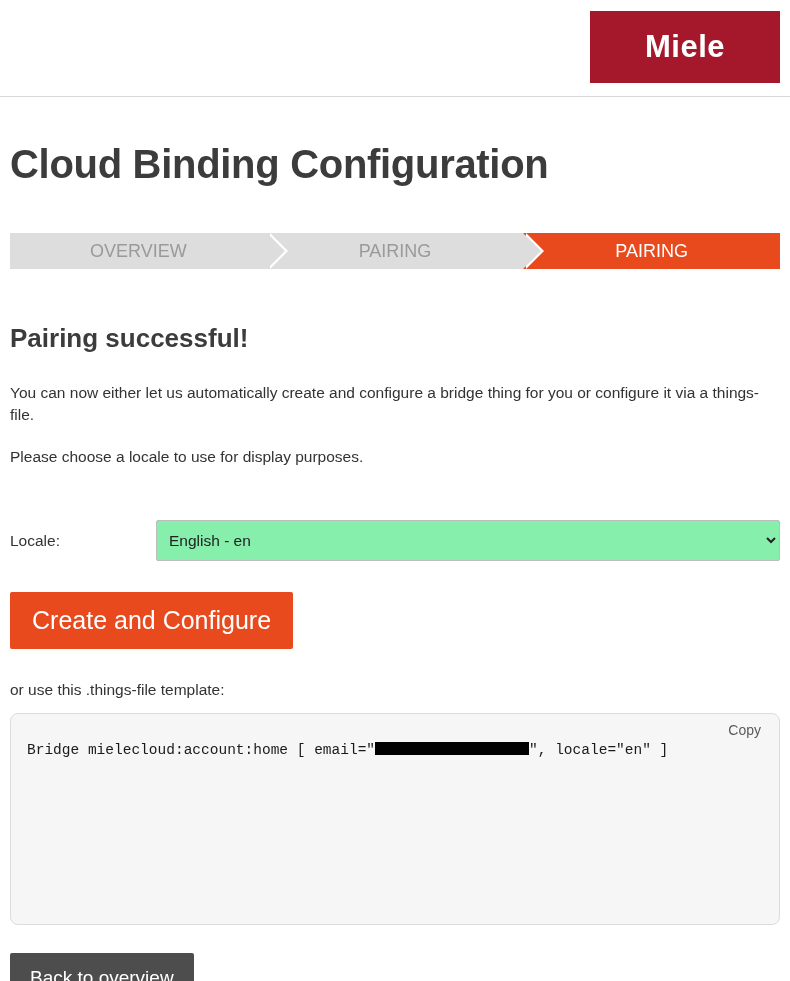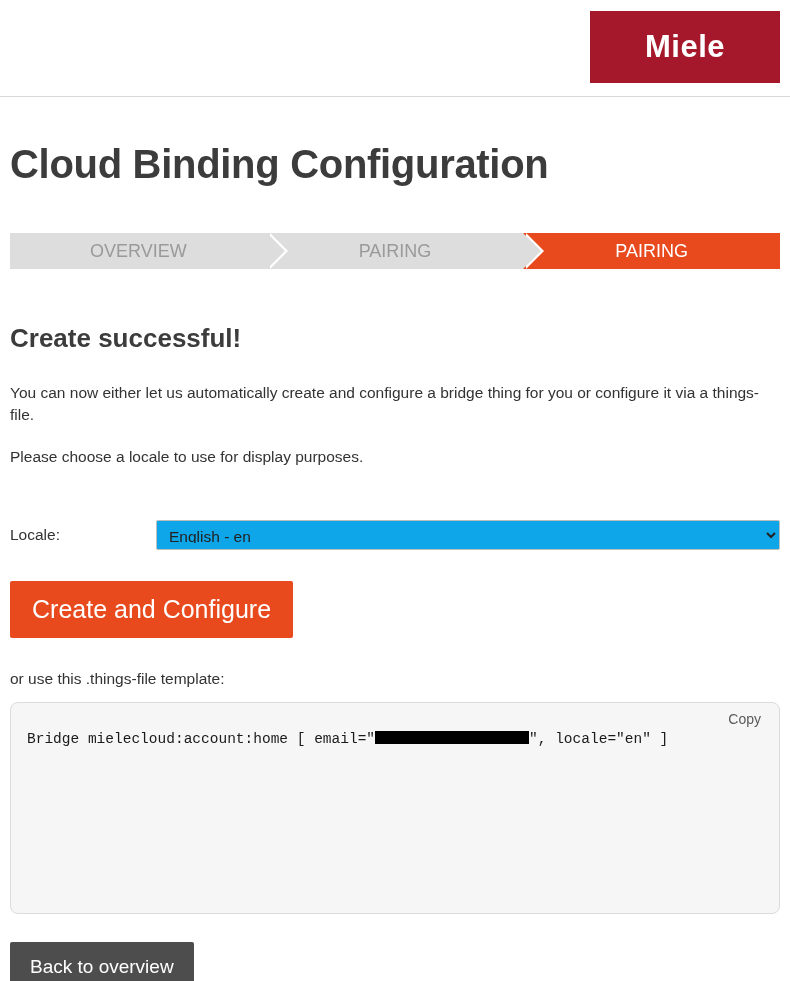--- a/index.html
+++ b/index.html
@@ -172,27 +172,27 @@
     display: flex;
     align-items: center;
   }
   .locale-label {
     width: 146px;
     font-size: 15.5px;
     color: #333333;
   }
   .locale-select {
     flex: 1 1 auto;
-    height: 30px;
+    height: 41px;
     font-size: 15.5px;
     font-family: "Liberation Sans", sans-serif;
     color: #222222;
     padding: 6px 8px;
     border: 1px solid #bdbdbd;
-    background: #0ea5e9;
+    background: #86efac;
     border-radius: 2px;
   }
 
   .btn {
     font-family: "Liberation Sans", sans-serif;
     border: none;
     cursor: pointer;
     border-radius: 2px;
   }
   .btn-primary {
@@ -277,21 +277,21 @@
       <span class="step-label">PAIRING</span>
       <span class="arrow-outline"></span>
       <span class="arrow"></span>
     </div>
     <div class="step active">
       <span class="step-label">PAIRING</span>
     </div>
   </div>
 
   <div class="content">
-    <h2 class="section-title">Create successful!</h2>
+    <h2 class="section-title">Pairing successful!</h2>
 
     <p class="para">You can now either let us automatically create and configure a bridge thing for you or configure it via a things-file.</p>
     <p class="para tight">Please choose a locale to use for display purposes.</p>
 
     <div class="locale-row">
       <label class="locale-label">Locale:</label>
       <select class="locale-select">
         <option>English - en</option>
       </select>
     </div>

